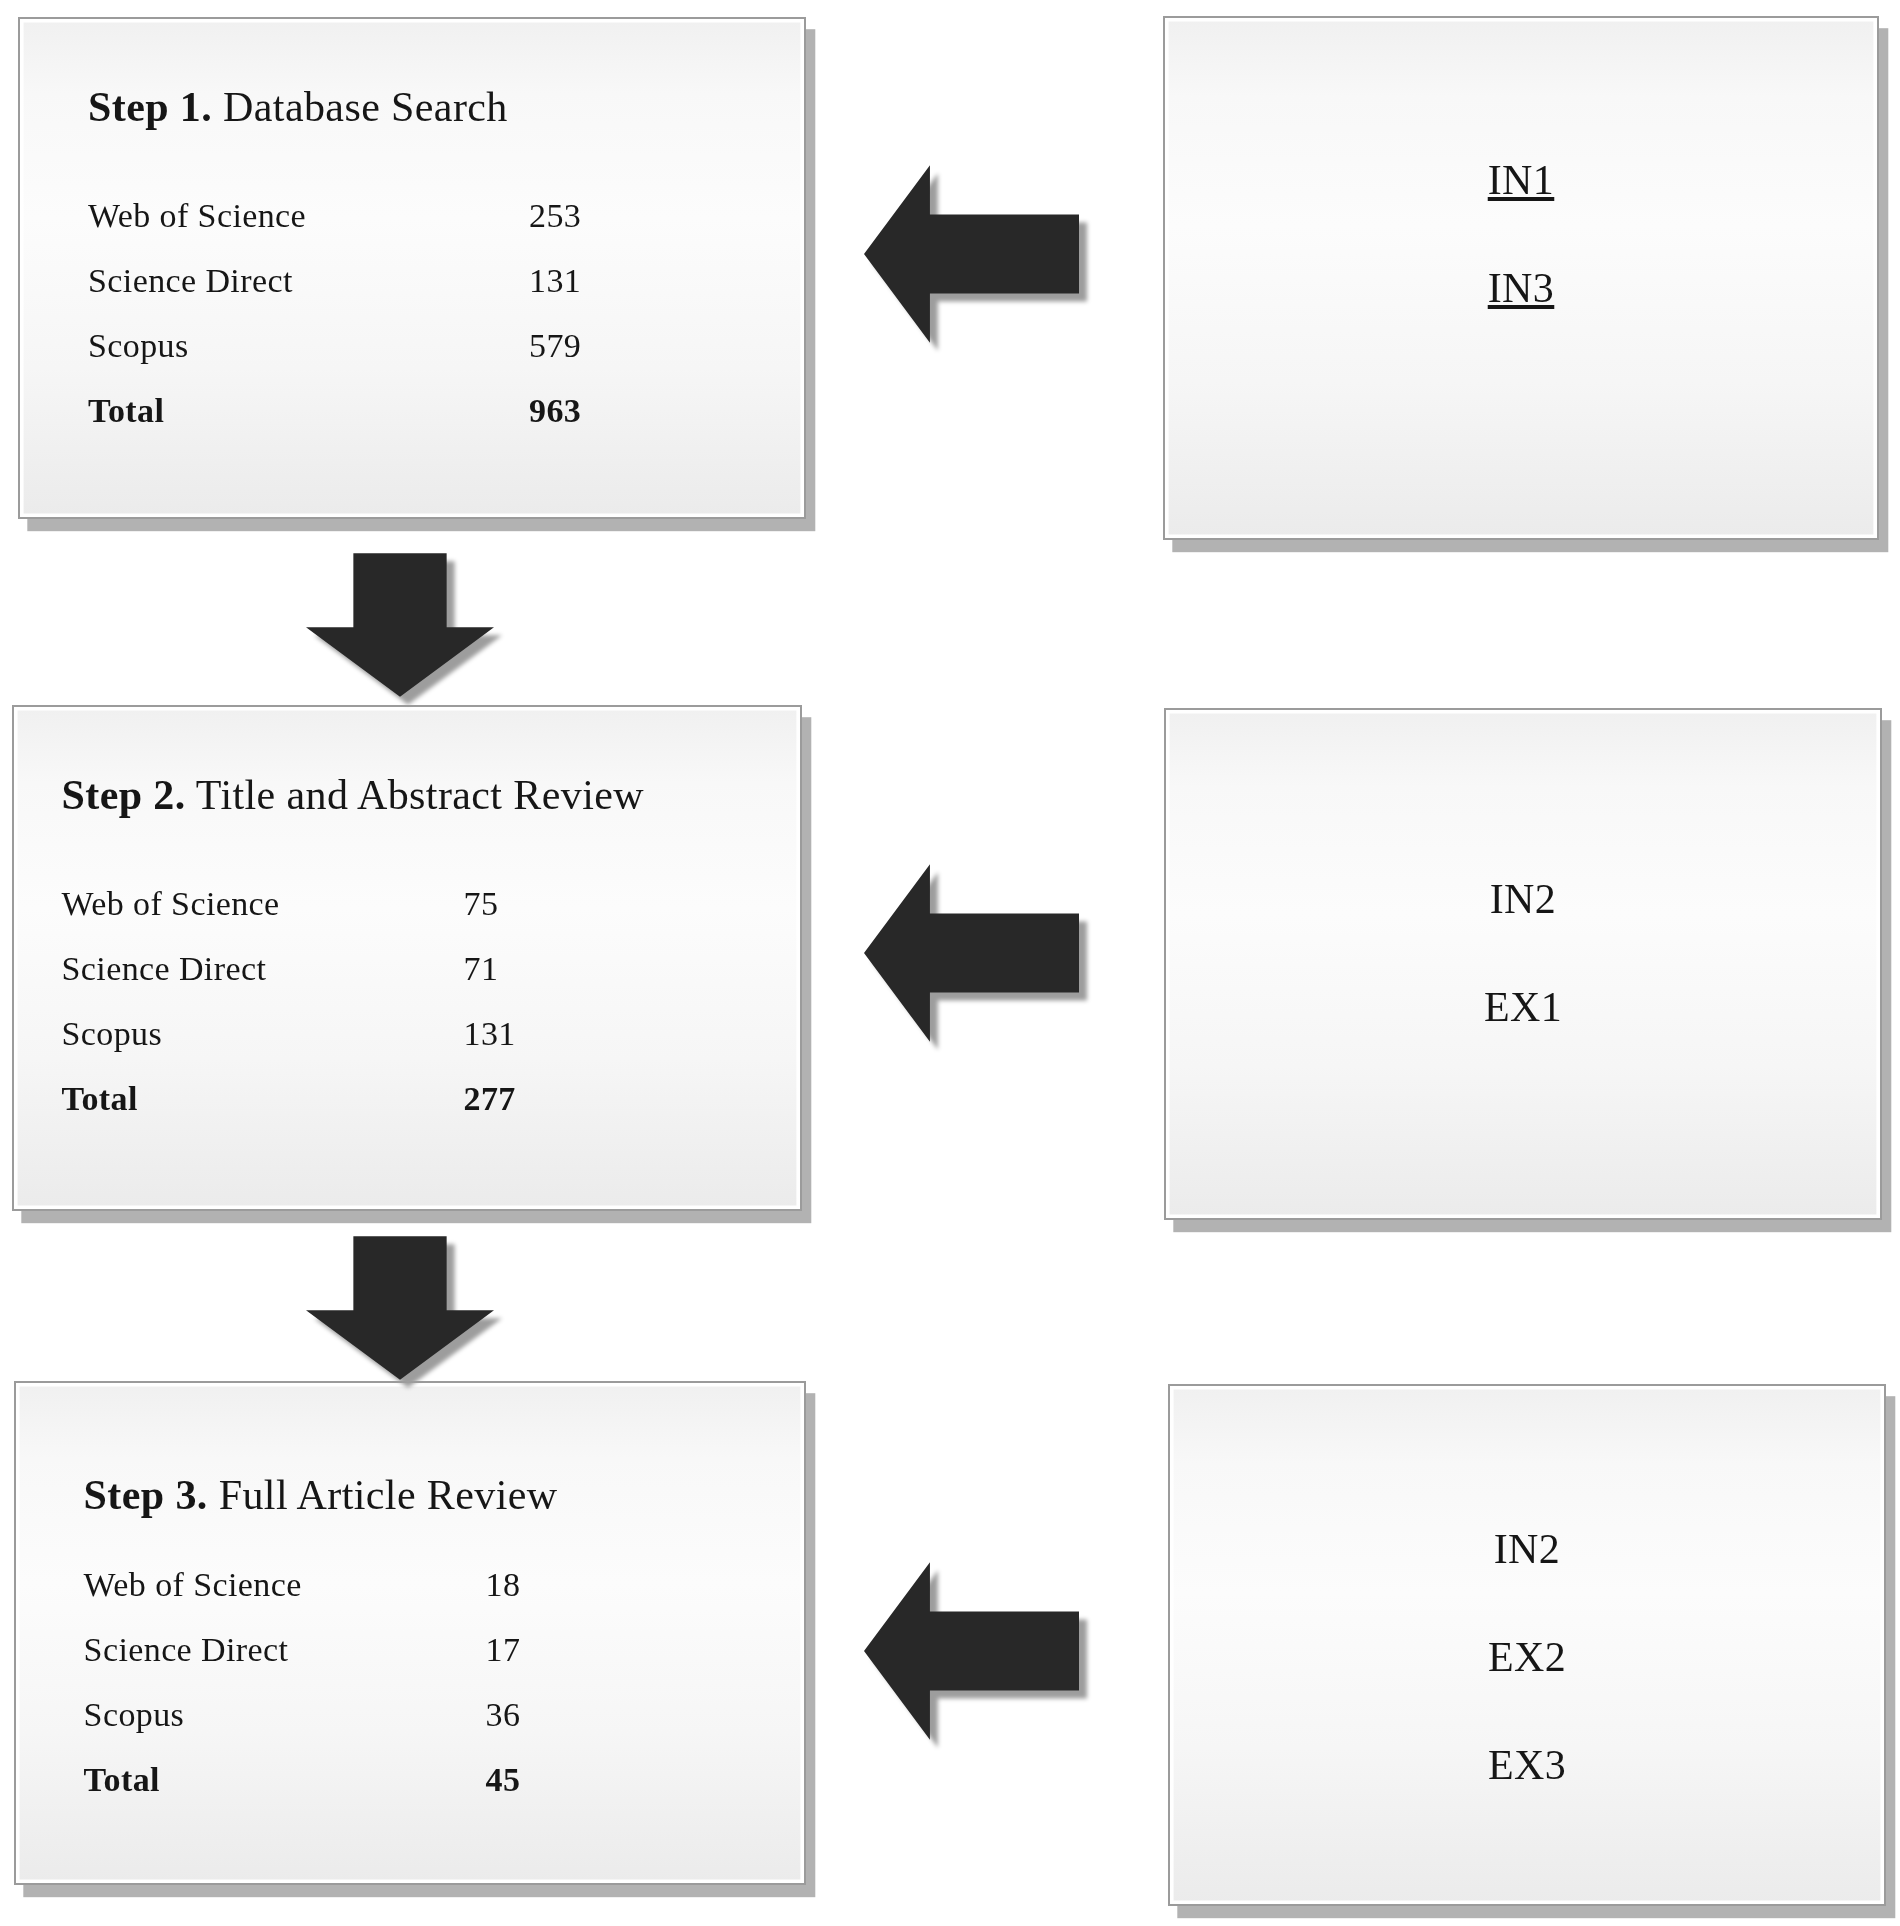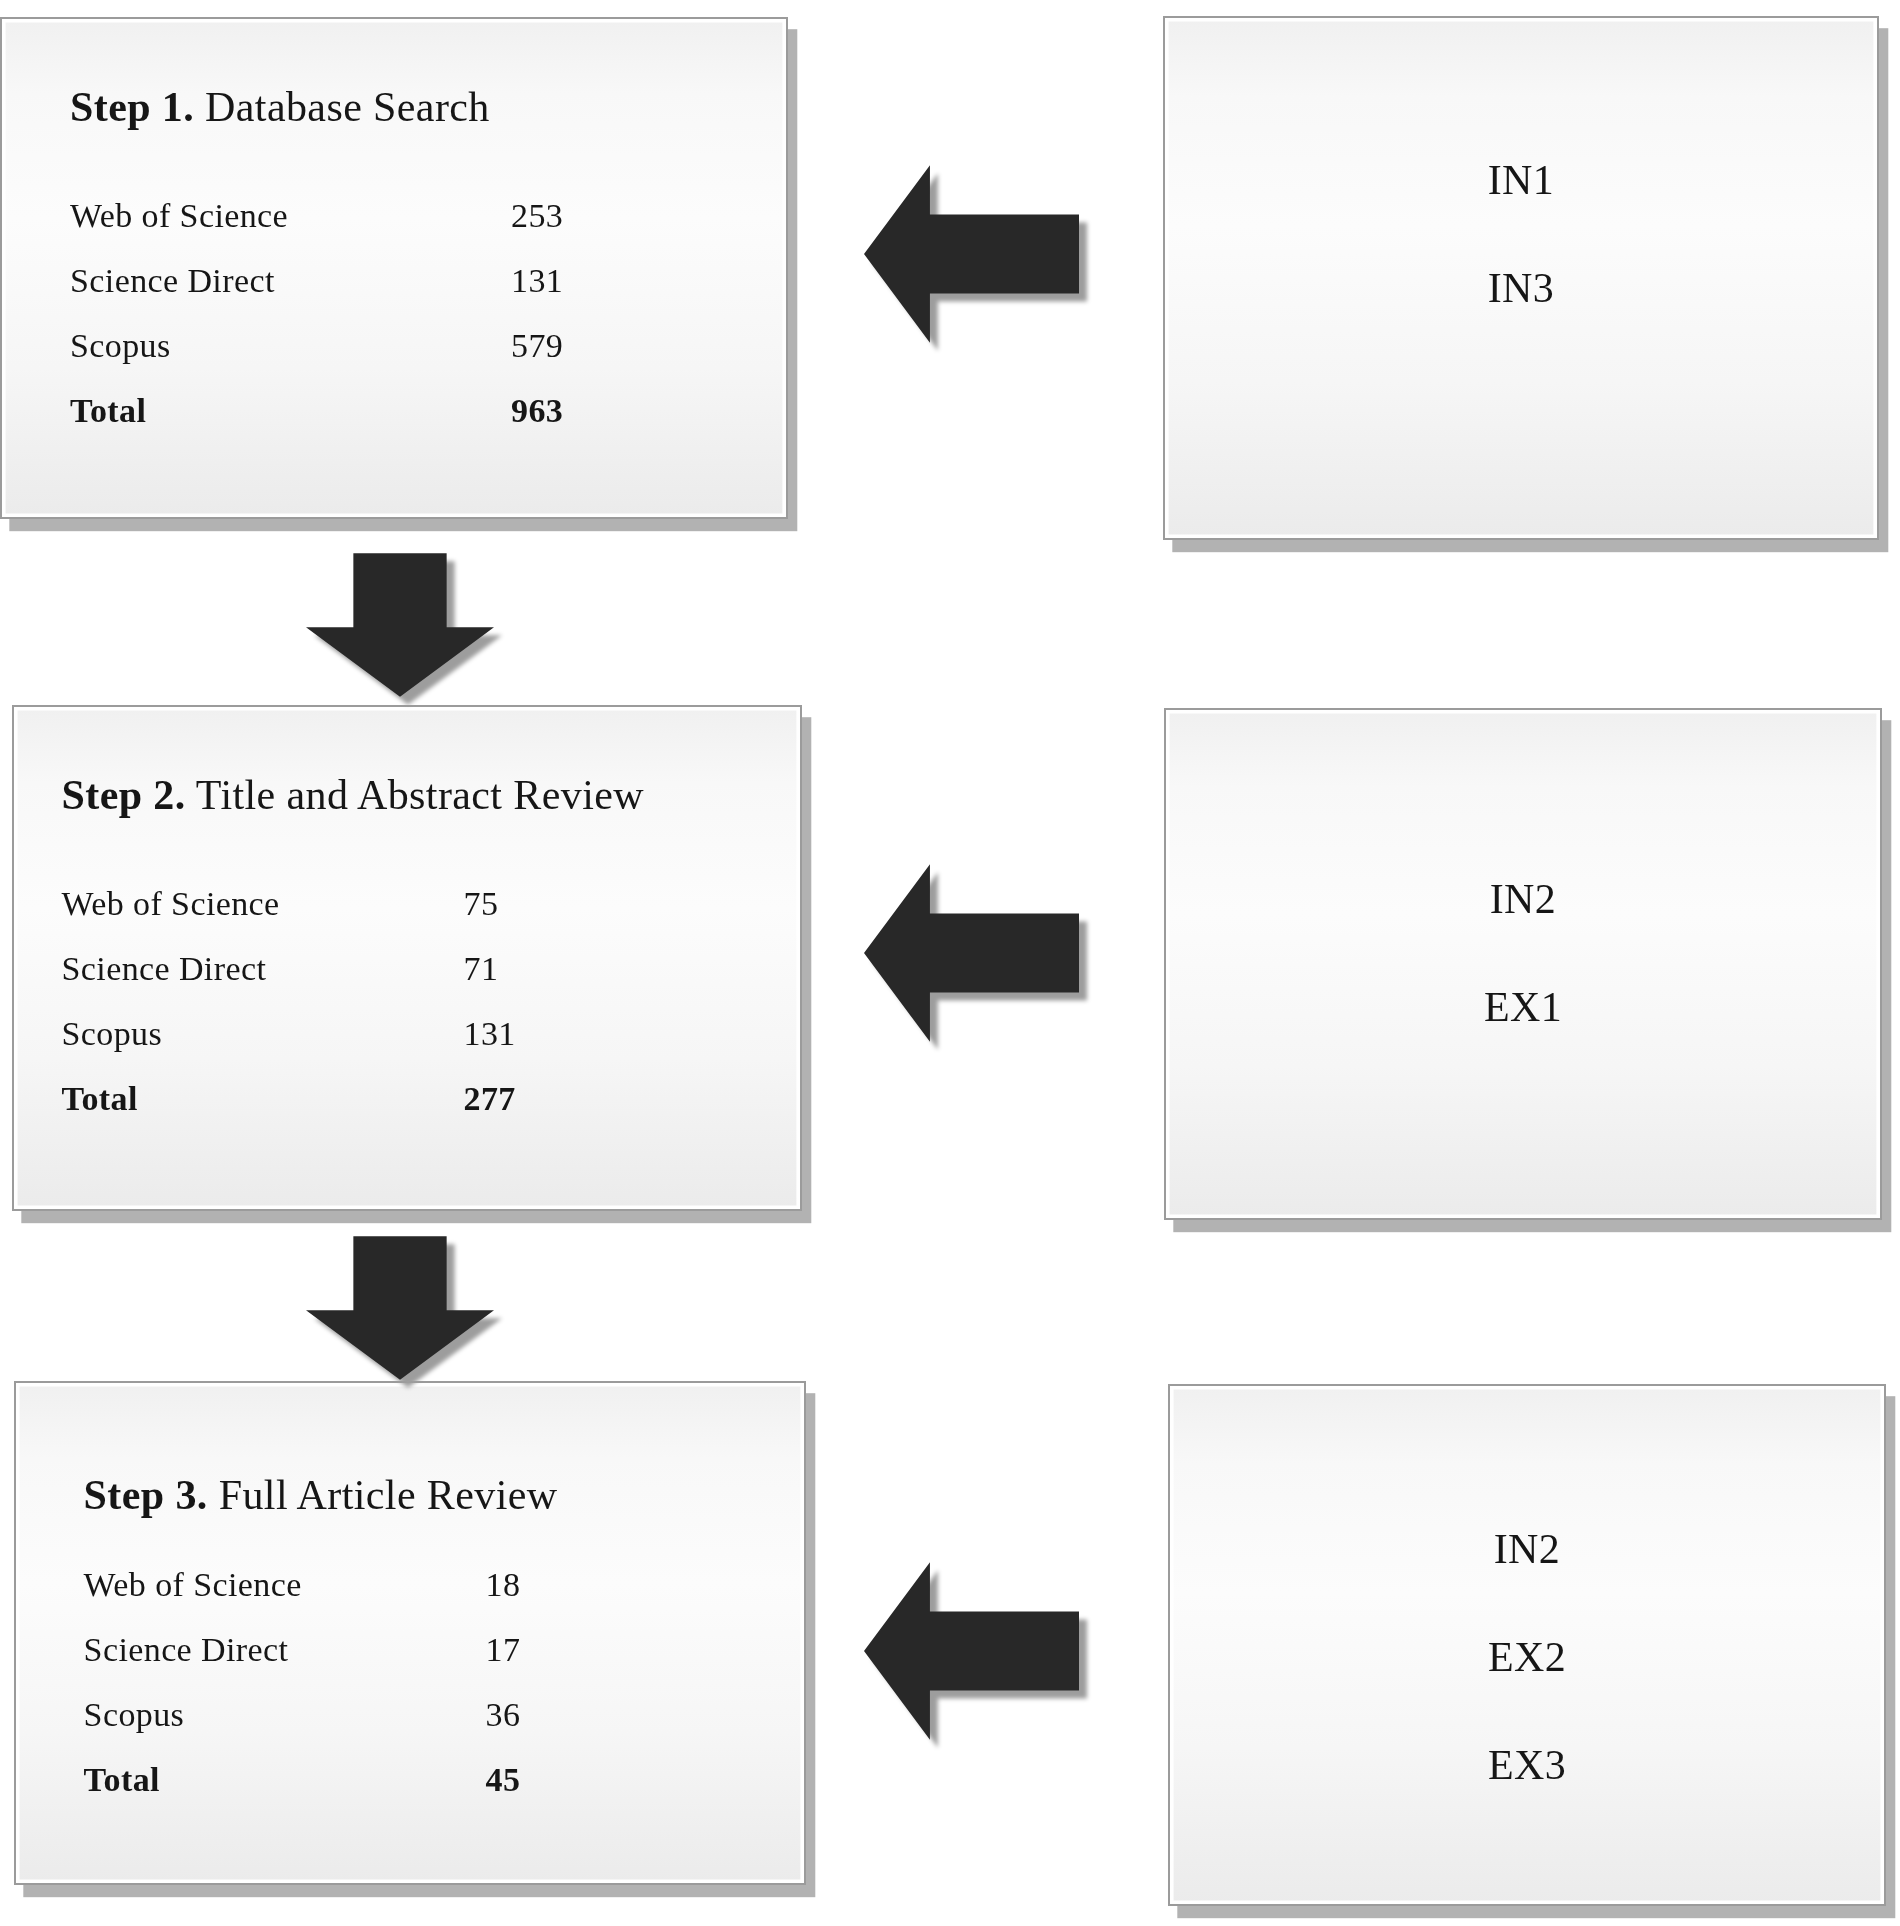--- a/index.html
+++ b/index.html
@@ -57,25 +57,25 @@
   .crit-box {
     display: flex;
     flex-direction: column;
     align-items: center;
     justify-content: center;
     gap: 65px;
     font-size: 42px;
     line-height: 43px;
     letter-spacing: 0.4px;
   }
-  #crit1 { padding-bottom: 88px; }
+  #crit1 { padding-bottom: 88px; text-decoration: underline; }
   #crit2 { padding-bottom: 21.5px; }
   #crit3 { padding-top: 24.4px; }
 
-  #step1 { left: 0;  top: 16.5px;   width: 788px; height: 502px; }
+  #step1 { left: 18px;  top: 16.5px;   width: 788px; height: 502px; }
   #step2 { left: 11.5px;  top: 705px;  width: 790px; height: 506px; padding-left: 48px; }
   #step3 { left: 13.6px;  top: 1381px; width: 792px; height: 504px; }
 
   #crit1 { left: 1163px; top: 16px;   width: 716px;  height: 524px; }
   #crit2 { left: 1164px; top: 708px;  width: 718px; height: 512px; }
   #crit3 { left: 1168px; top: 1384px; width: 718px; height: 522px; }
 
   .arrow {
     position: absolute;
     filter: drop-shadow(8px 8.6px 2.2px #9d9d9d);

